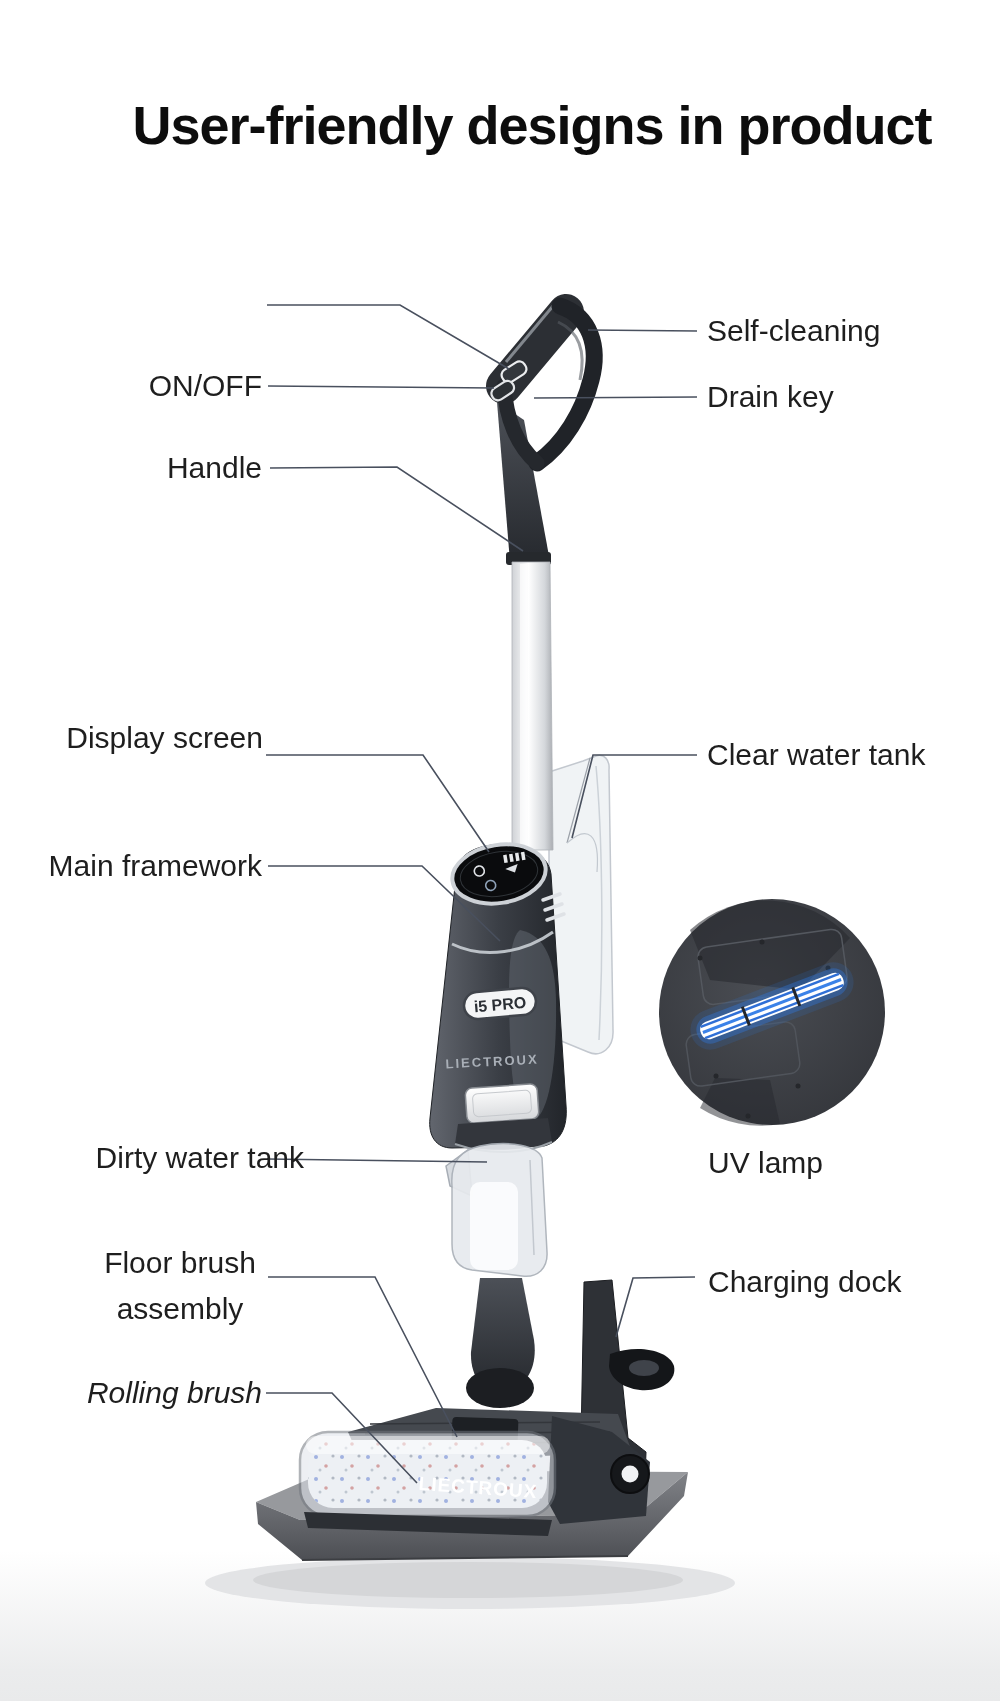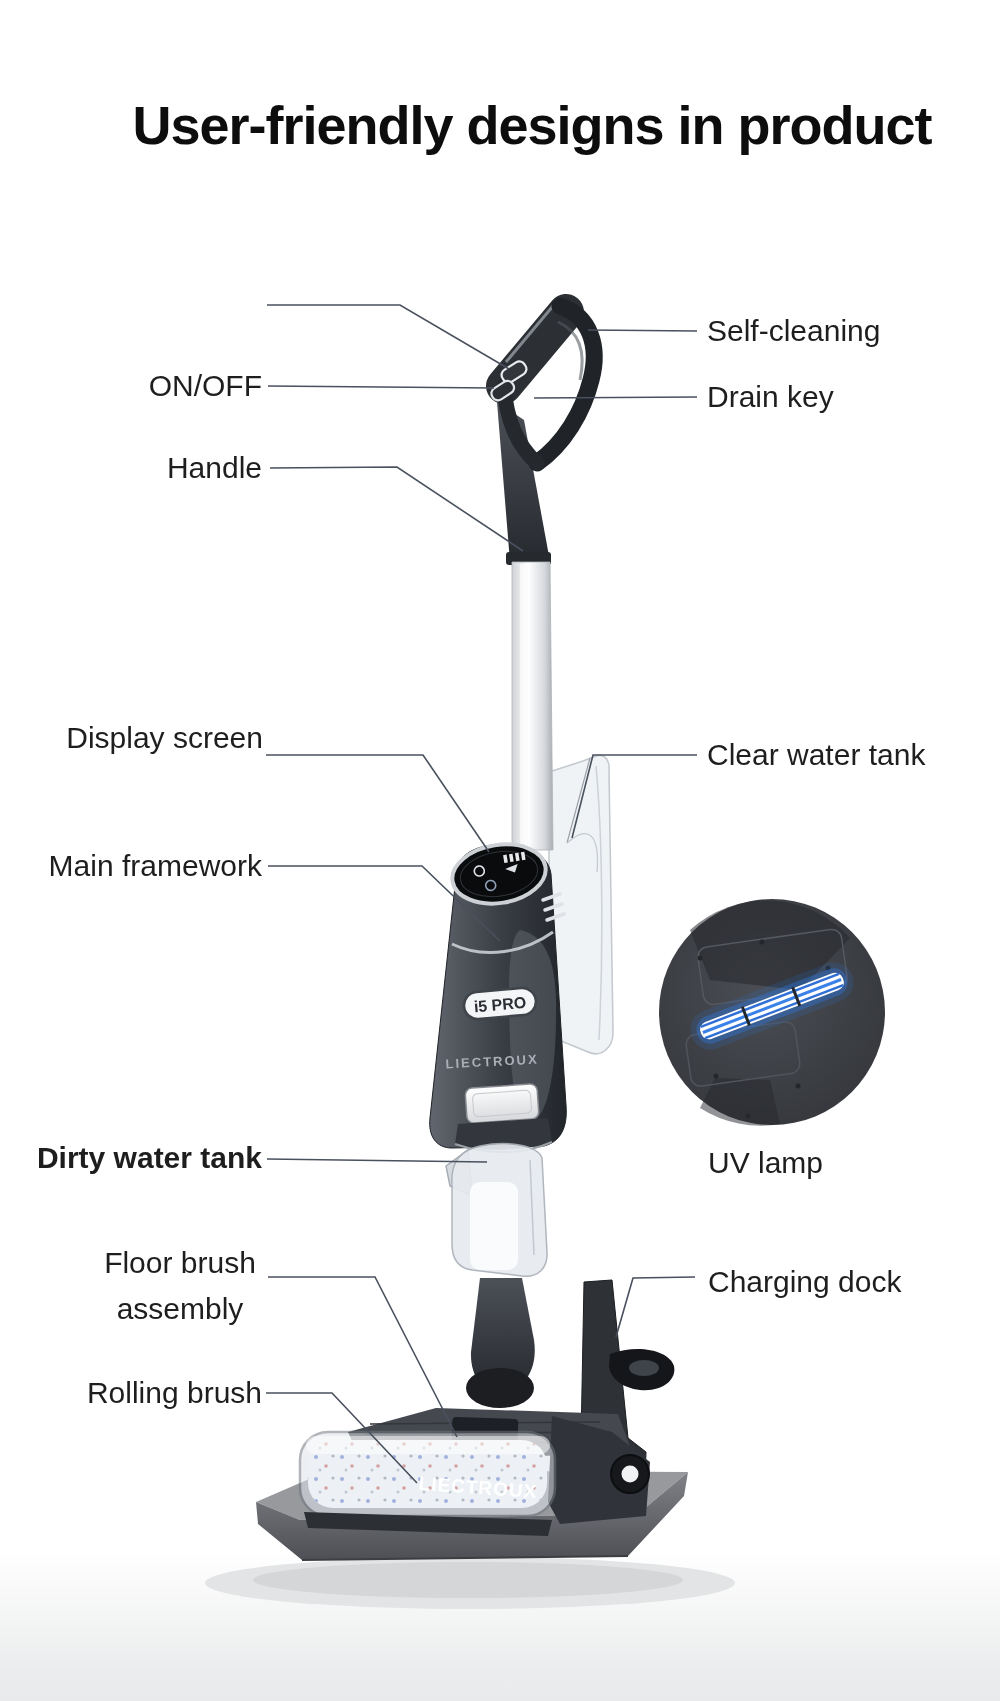--- a/index.html
+++ b/index.html
@@ -226,23 +226,23 @@
       <polyline points="616,1337 633,1278 695,1277"></polyline>
     </g>
   </svg>
 
   <div class="page-title">User-friendly designs in product</div>
 
   <div class="callout" style="top:368px;right:738px;">ON/OFF</div>
   <div class="callout" style="top:450px;right:738px;text-align:center;">Handle</div>
   <div class="callout" style="top:720px;right:737px;">Display screen</div>
   <div class="callout" style="top:848px;right:738px;">Main framework</div>
-  <div class="callout" style="top:1140px;right:738px;font-weight:bold;">Dirty water tank</div>
+  <div class="callout" style="top:1140px;right:696px;">Dirty water tank</div>
   <div class="callout wrap" style="top:1240px;left:75px;width:210px;">Floor brush assembly</div>
-  <div class="callout" style="top:1375px;right:738px;">Rolling brush</div>
+  <div class="callout" style="top:1375px;right:738px;font-style:italic;">Rolling brush</div>
 
   <div class="callout" style="top:313px;left:707px;text-align:right;">Self-cleaning</div>
   <div class="callout" style="top:379px;left:707px;">Drain key</div>
   <div class="callout" style="top:737px;left:707px;">Clear water tank</div>
   <div class="callout" style="top:1145px;left:708px;">UV lamp</div>
   <div class="callout" style="top:1264px;left:708px;">Charging dock</div>
 
 </div>
 
 </body></html>

